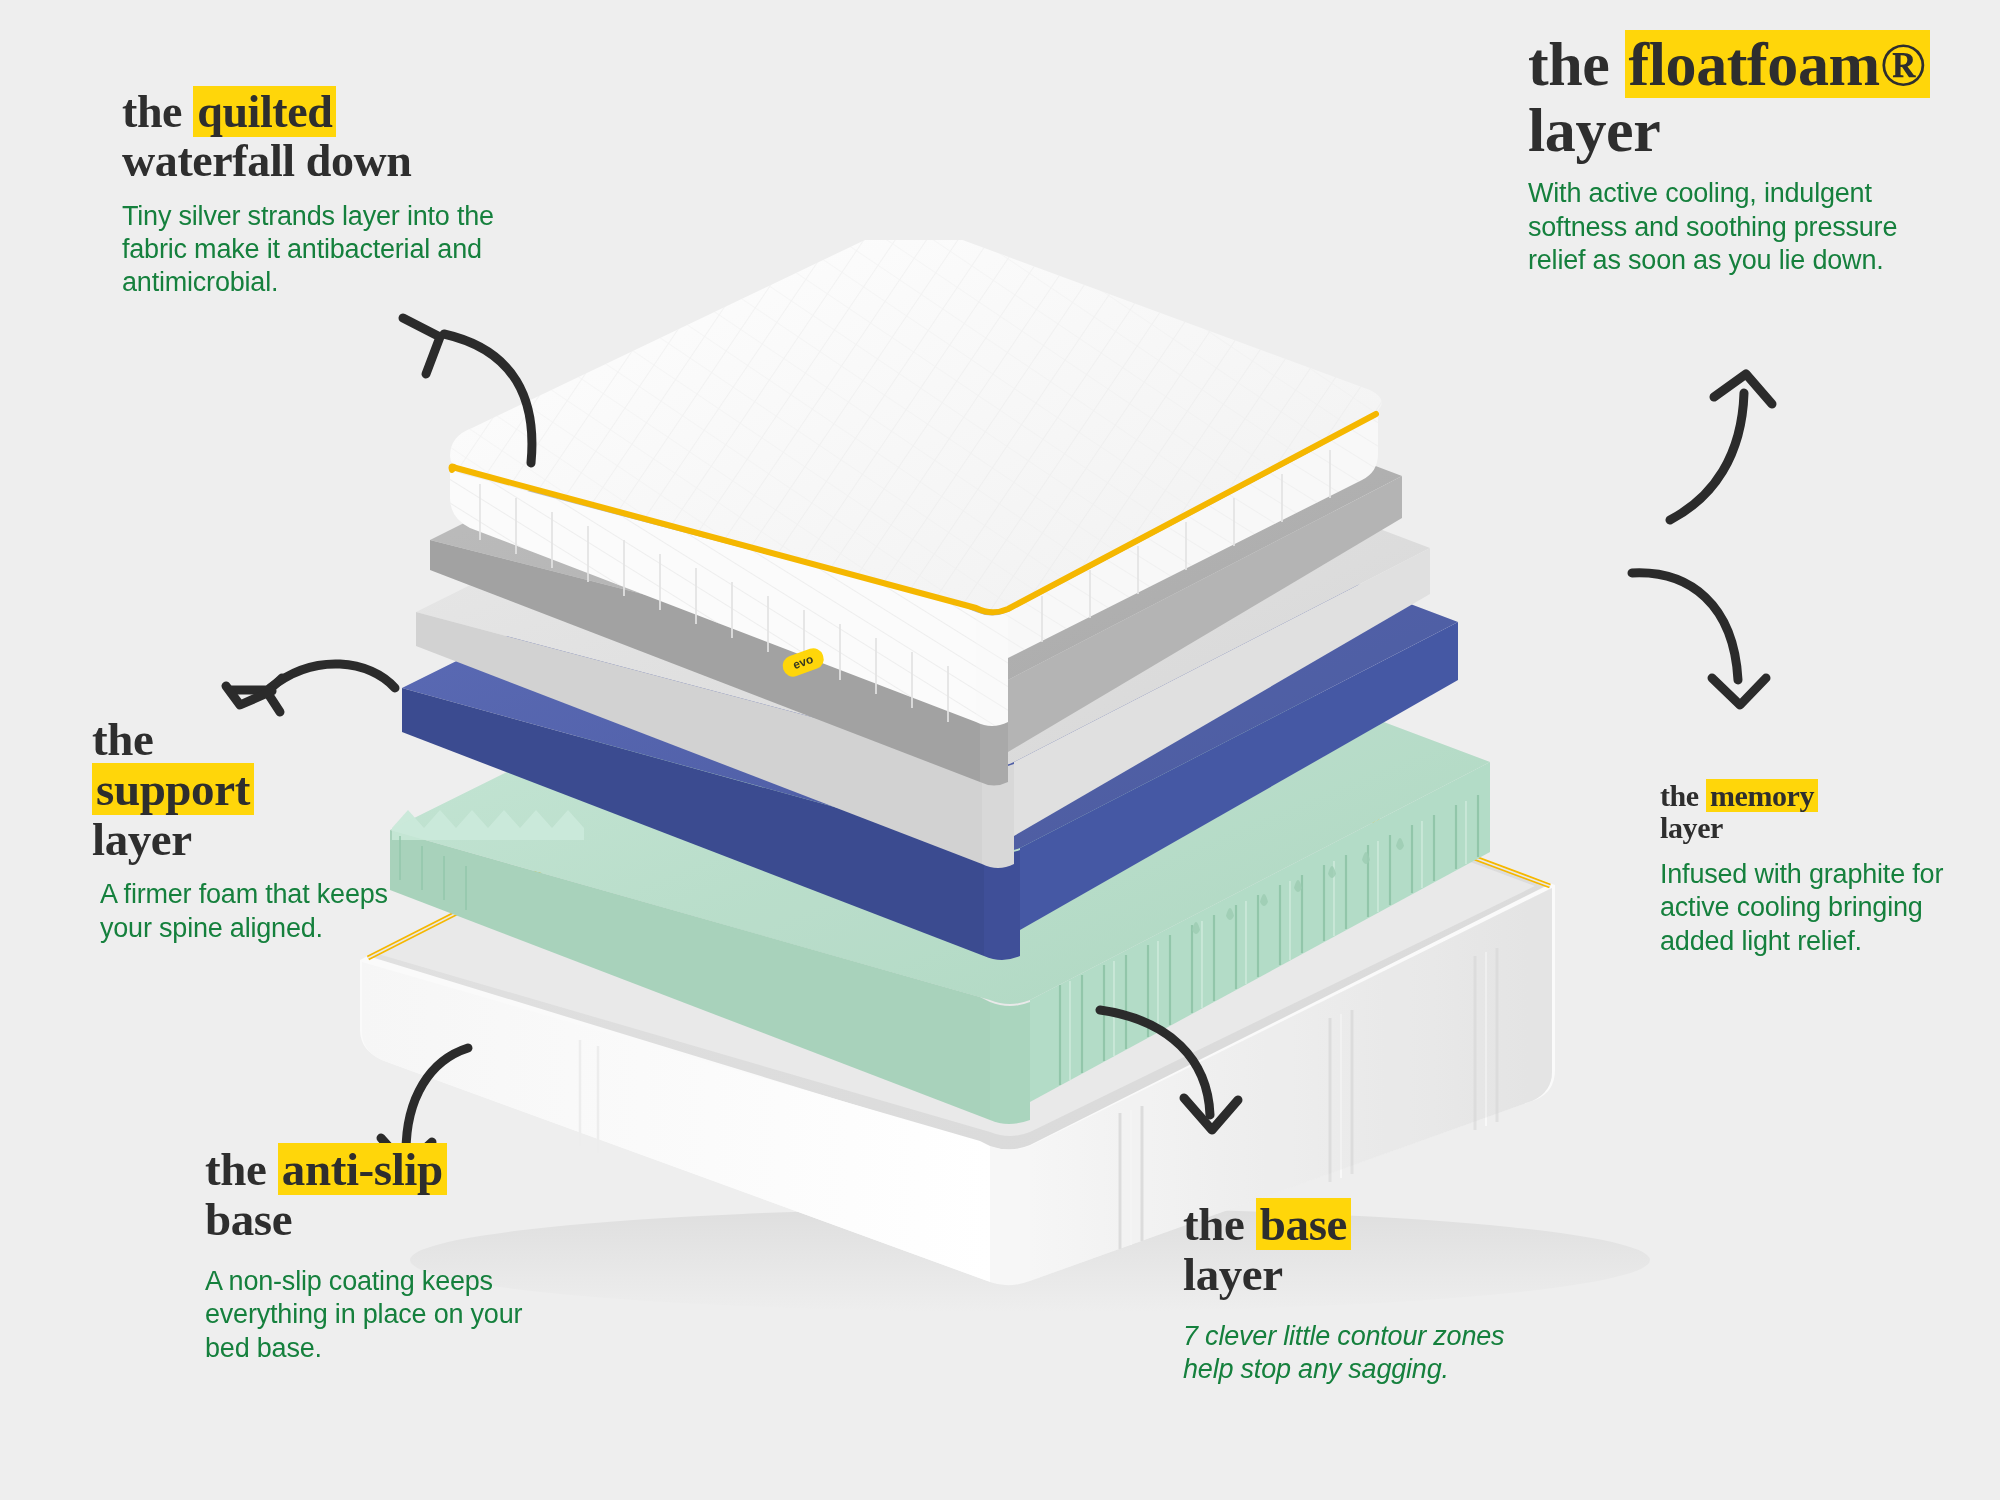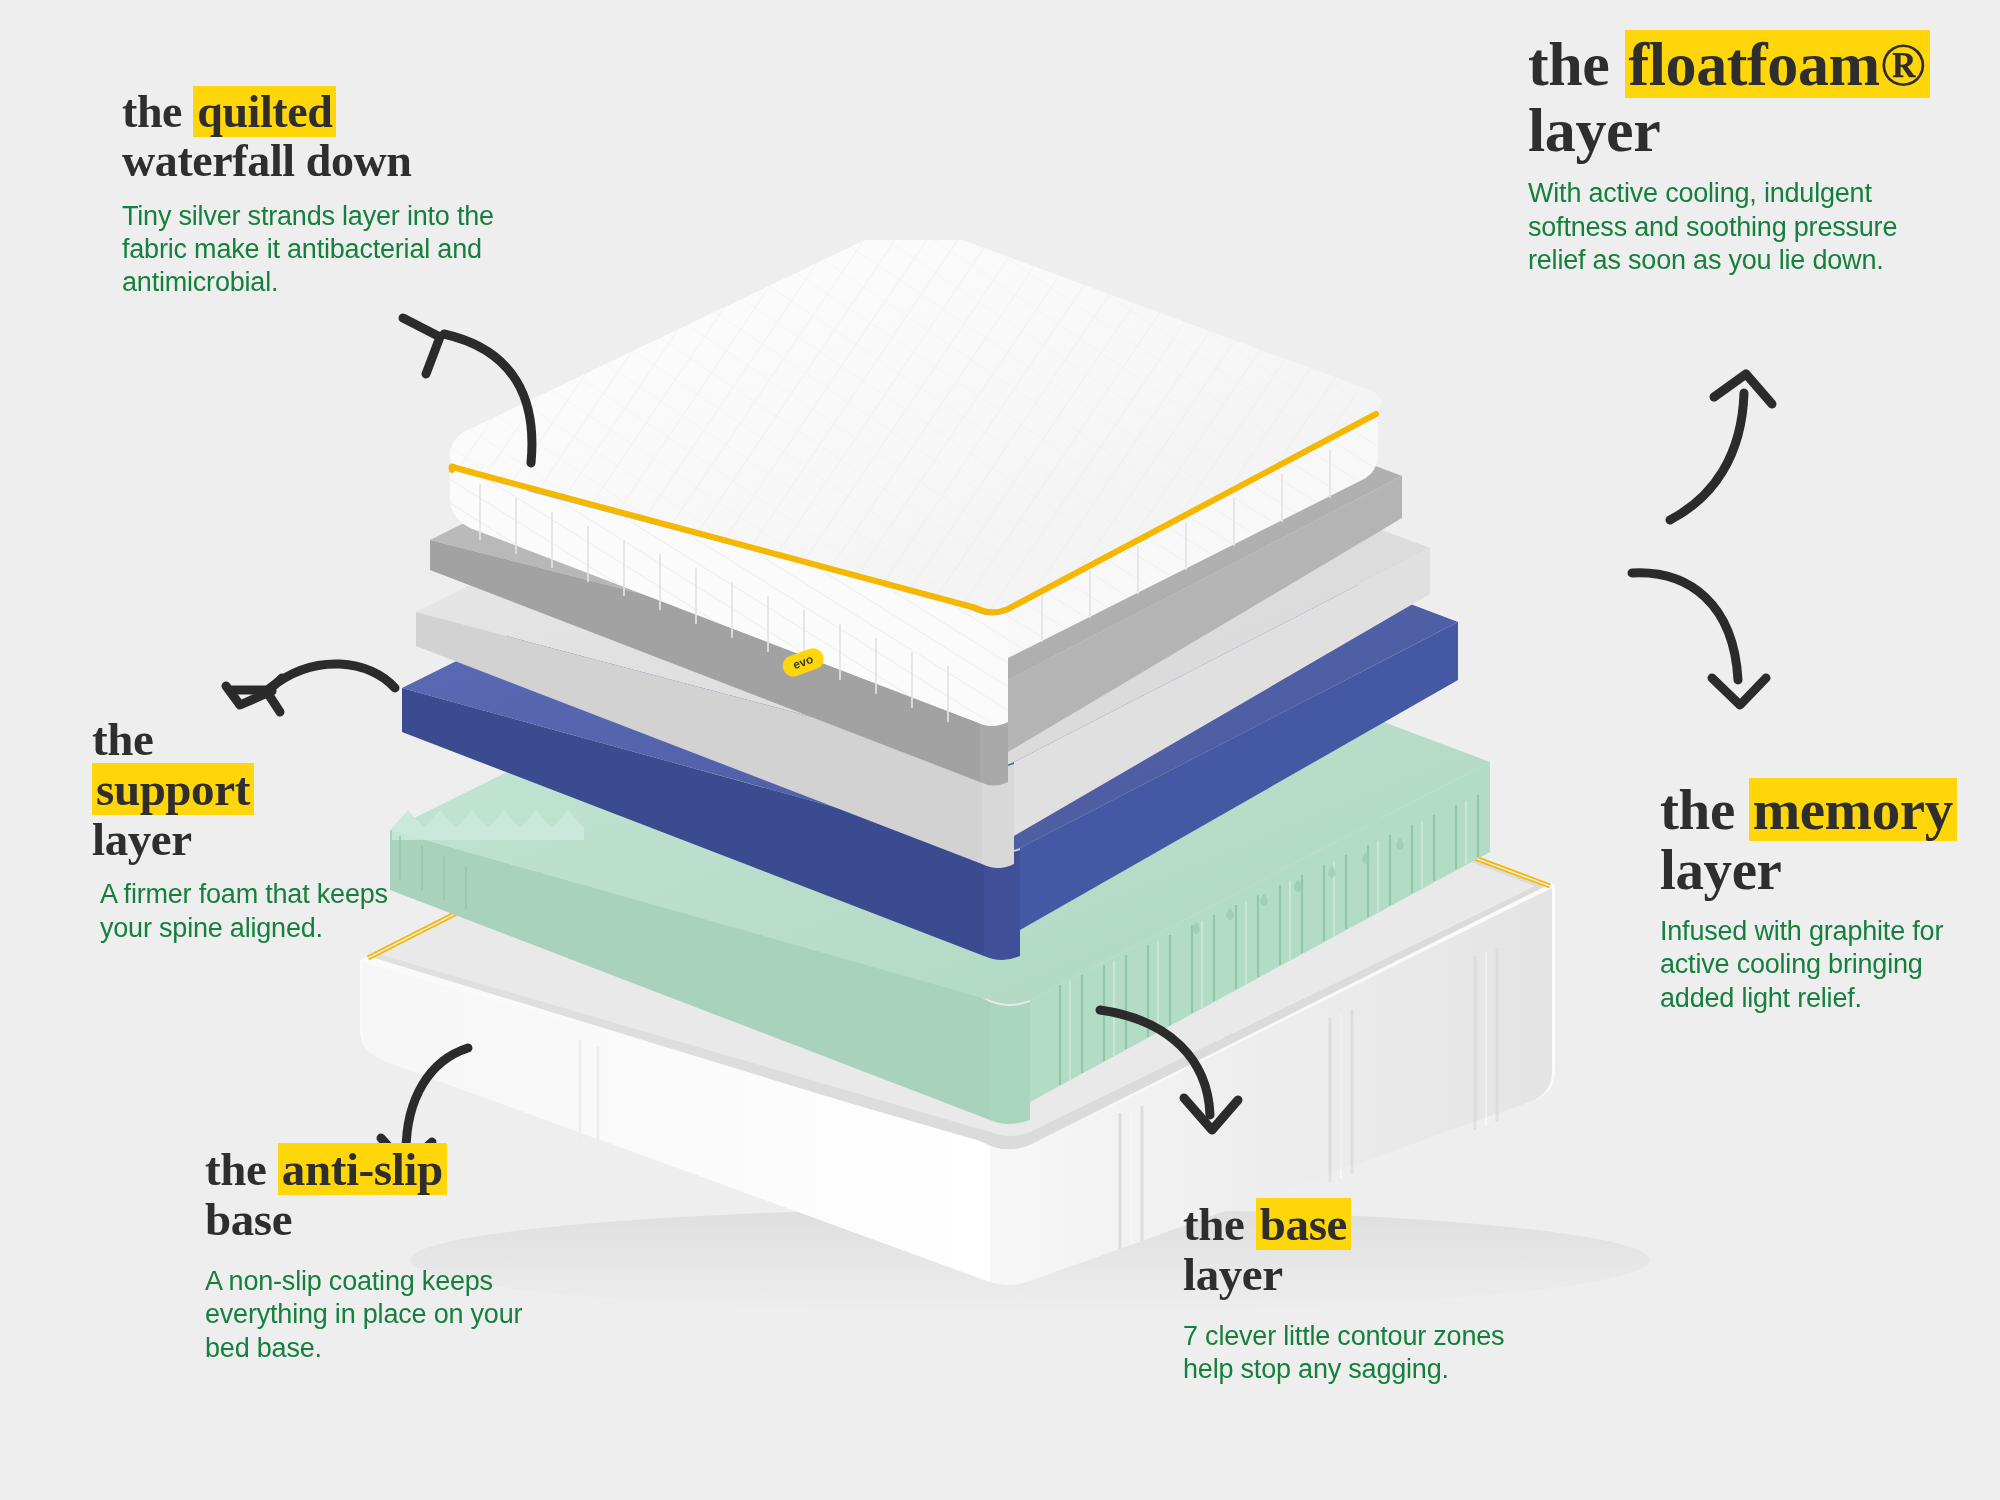--- a/index.html
+++ b/index.html
@@ -41,30 +41,30 @@
 
   #c-float{left:1528px;top:32px;width:420px;}
   #c-float .title{font-size:62px;}
   #c-float .body{font-size:27px;margin-top:14px;}
 
   #c-support{left:92px;top:715px;width:330px;}
   #c-support .title{font-size:47px;}
   #c-support .body{font-size:27px;margin-top:14px;padding-left:8px;}
 
   #c-memory{left:1660px;top:780px;width:330px;}
-  #c-memory .title{font-size:57px;}
+  #c-memory .title{font-size:30px;}
   #c-memory .body{font-size:27px;margin-top:14px;}
 
   #c-antislip{left:205px;top:1145px;width:330px;}
   #c-antislip .title{font-size:47px;}
   #c-antislip .body{font-size:27px;margin-top:20px;}
 
   #c-base{left:1183px;top:1200px;width:330px;}
   #c-base .title{font-size:47px;}
-  #c-base .body{font-size:27px;margin-top:20px;}
+  #c-base .body{font-size:27px;margin-top:20px;font-style:italic;}
 
   
   #illo{position:absolute;left:330px;top:240px;width:1370px;height:1080px;}
   #illo svg{display:block;}
   #arrows{position:absolute;left:0;top:0;width:2000px;height:1500px;pointer-events:none;}
 </style>
 </head>
 <body>
 
 <div id="stage">

